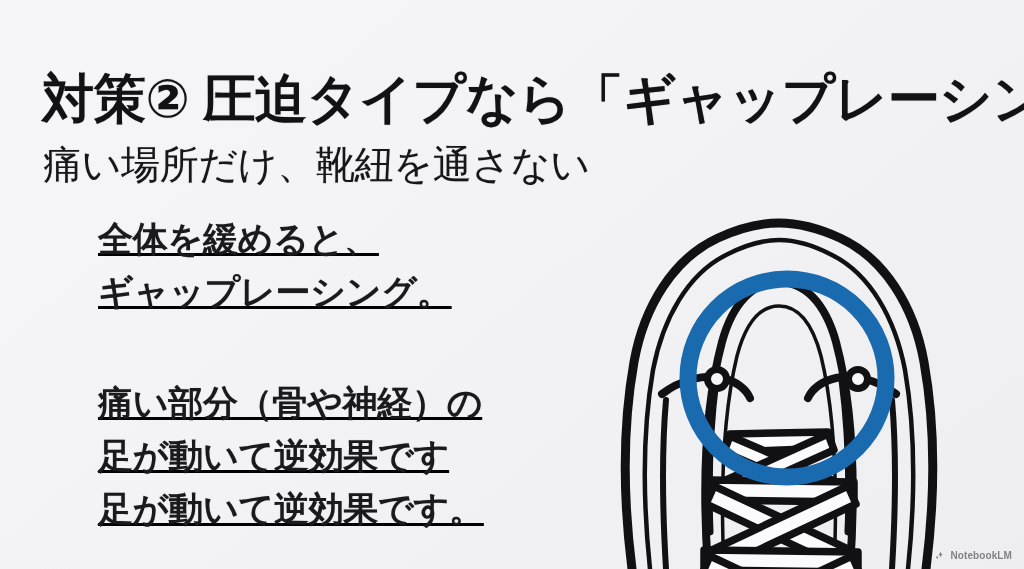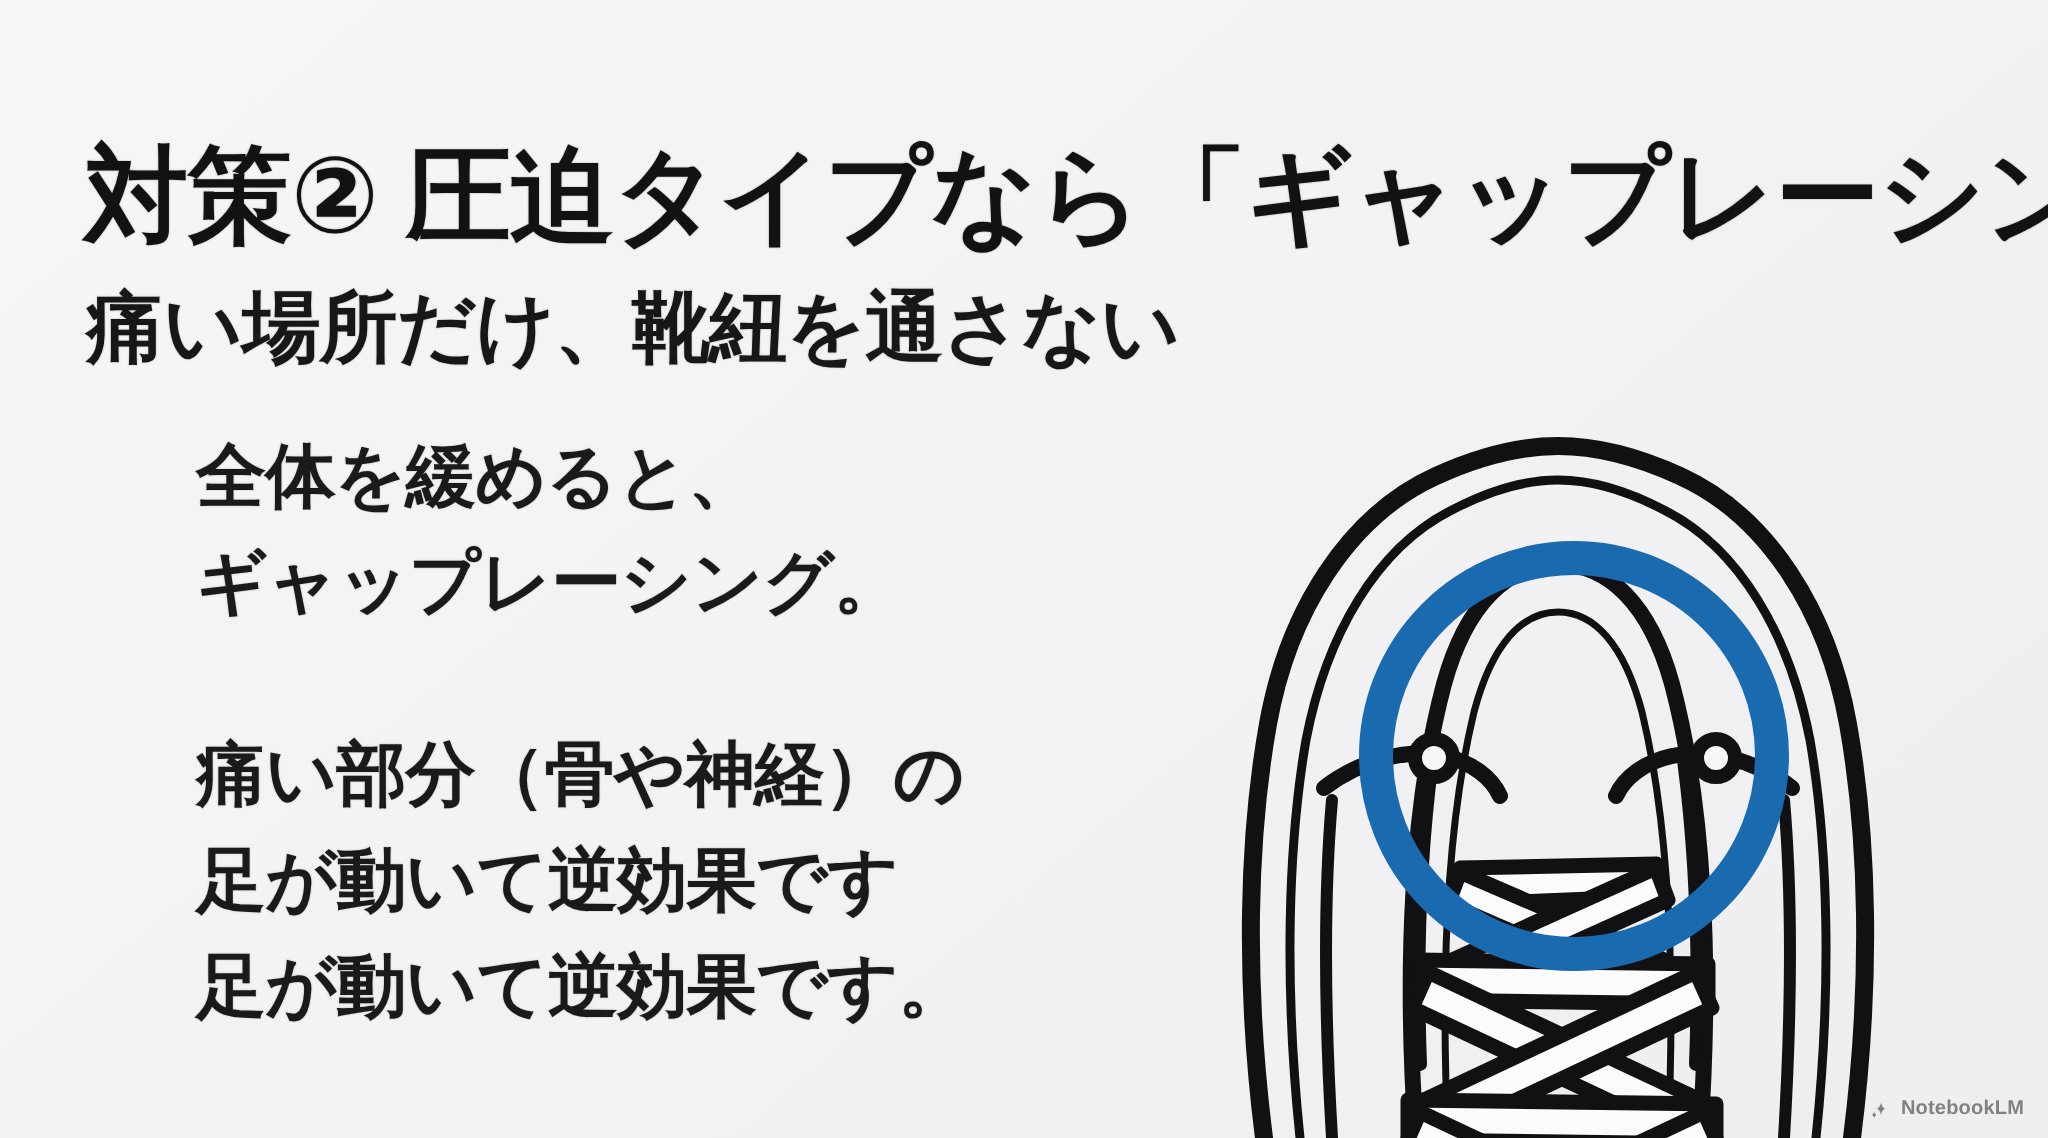--- a/index.html
+++ b/index.html
@@ -35,41 +35,42 @@
     line-height: 1.12;
     transform: scaleX(0.985);
     transform-origin: left center;
     text-shadow: 0 0 1px rgba(20,20,24,.35);
   }
   #subtitle {
     position: absolute;
     left: 43px;
     top: 110px;
     font-size: 39px;
-    font-weight: 700;
+    font-weight: 400;
     letter-spacing: -0.4px;
     color: #17171a;
     white-space: nowrap;
     line-height: 1.2;
     text-shadow: 0 0 1px rgba(20,20,24,.3);
   }
 
   
   #body-copy {
     position: absolute;
     left: 98px;
     top: 212px;
     width: 470px;
+    text-decoration: underline;
   }
   .para {
     margin: 0;
     padding: 0;
   }
   .para + .para {
-    margin-top: 43px;
+    margin-top: 58px;
   }
   .line {
     display: block;
     font-size: 35px;
     font-weight: 700;
     letter-spacing: -0.3px;
     line-height: 53px;
     color: #1a1a1d;
     white-space: nowrap;
     text-shadow: 0 0 1px rgba(25,25,30,.28);
@@ -89,21 +90,21 @@
     height: 100%;
     overflow: visible;
   }
 
   
   #watermark {
     position: absolute;
     right: 12px;
     bottom: 8px;
     display: flex;
-    align-items: flex-start;
+    align-items: center;
     gap: 4px;
     opacity: .72;
   }
   #watermark .wm-label {
     font-size: 10px;
     font-weight: 600;
     letter-spacing: .1px;
     color: #57575c;
     line-height: 1;
   }

